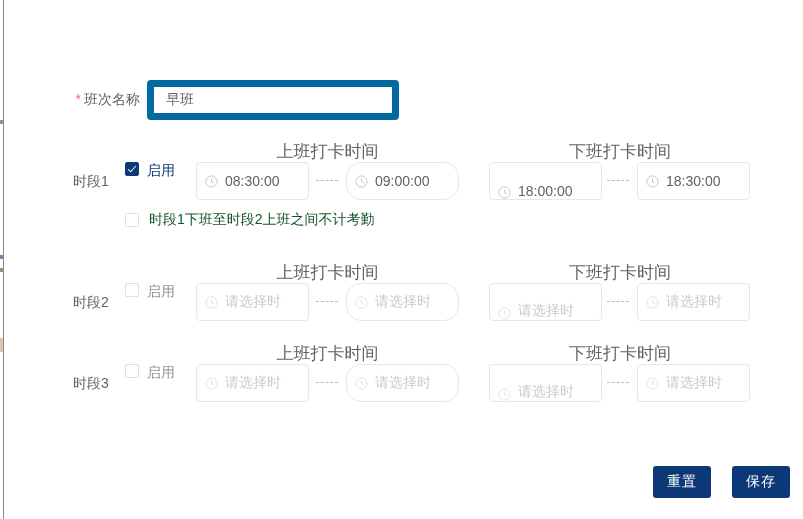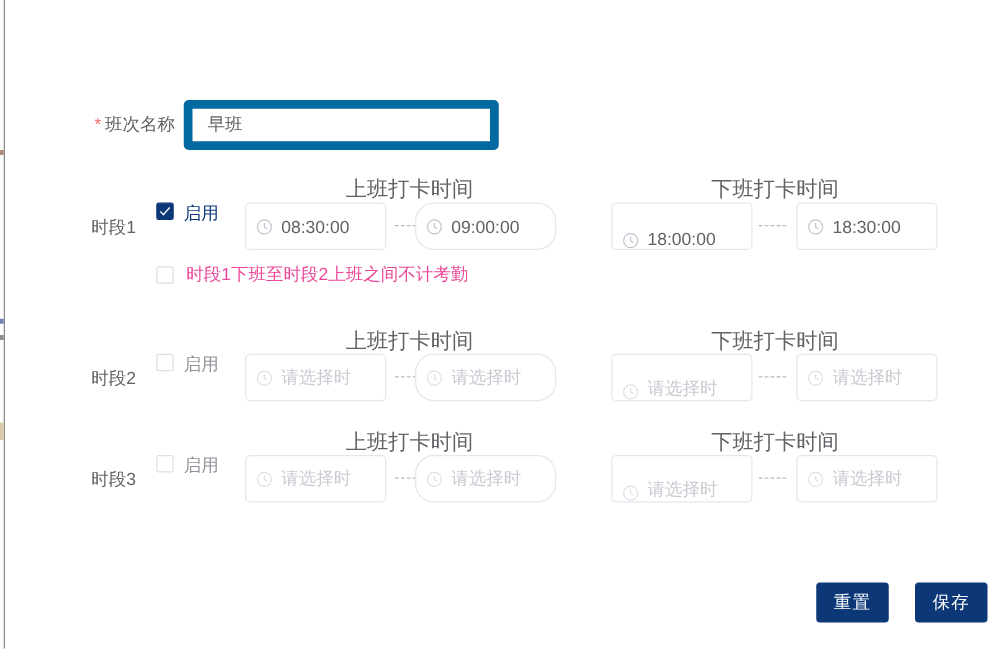--- a/index.html
+++ b/index.html
@@ -182,21 +182,21 @@
     height: 38px;
     box-sizing: border-box;
     border: 1px solid #e4e7ed;
     border-radius: 4px;
     background: #fff;
     display: flex;
     align-items: center;
     padding: 0 8px;
   }
   .time-input.a { left: 191px; }
-  .time-input.b { left: 327px; border-radius: 15px; }
+  .time-input.b { left: 341px; border-radius: 15px; }
   .time-input.c { left: 484px; align-items: flex-end; }
   .time-input.d { left: 632px; }
 
   .clock-ico {
     width: 13px; height: 13px;
     flex: 0 0 auto;
     margin-right: 7px;
     color: #c0c4cc;
   }
   .time-val {
@@ -221,21 +221,21 @@
     position: absolute;
     left: 120px;
     top: 211px;
     display: flex;
     align-items: center;
     cursor: pointer;
   }
   .sub-row .sub-text {
     margin-left: 10px;
     font-size: 14px;
-    color: #ec4899;
+    color: #14532d;
     white-space: nowrap;
   }
 
   
   .footer {
     position: absolute;
     left: 0; bottom: 0;
     width: 798px;
     height: 62px;
   }

